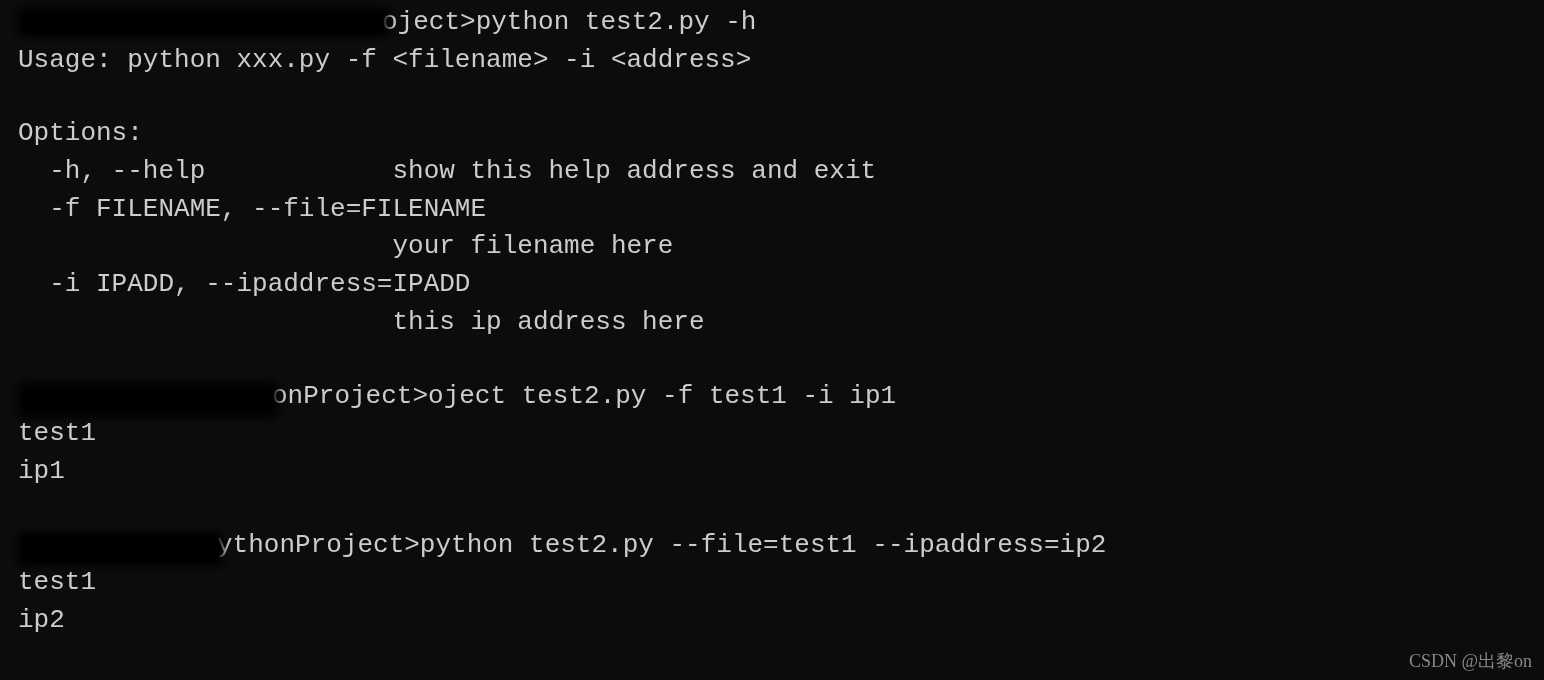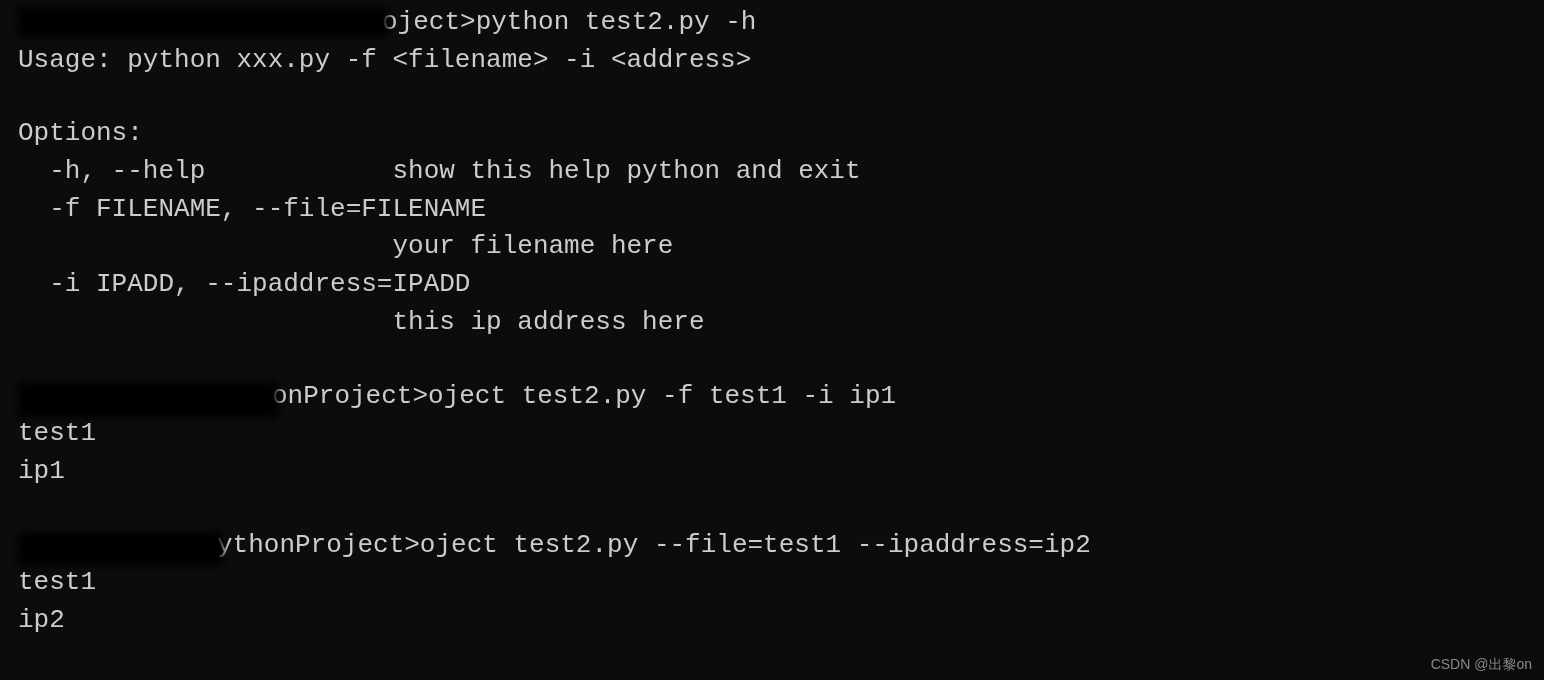--- a/index.html
+++ b/index.html
@@ -55,42 +55,42 @@
     .pix3 {
       width: 205px;
       height: 34px;
       margin-right: -6px;
       transform: translateY(4px);
     }
     .watermark {
       position: absolute;
       bottom: 6px;
       right: 12px;
-      font-size: 14px;
+      font-size: 18px;
       color: #888;
-      font-family: Liberation Sans, sans-serif;
+      font-family: Liberation Serif, serif;
     }
     .spacer {
       height: 36px;
     }
   </style>
 </head>
 <body>
 
 <div class="terminal-line"><span class="pixelated pix1"></span><span>oject&gt;</span><span>python test2.py -h</span></div>
 <div class="terminal-line">Usage: python xxx.py -f &lt;filename&gt; -i &lt;address&gt;</div>
 <div class="spacer"></div>
 <div class="terminal-line">Options:</div>
-<div class="terminal-line">  -h, --help            show this help python and exit</div>
+<div class="terminal-line">  -h, --help            show this help address and exit</div>
 <div class="terminal-line">  -f FILENAME, --file=FILENAME</div>
 <div class="terminal-line">                        your filename here</div>
 <div class="terminal-line">  -i IPADD, --ipaddress=IPADD</div>
 <div class="terminal-line">                        this ip address here</div>
 <div class="spacer"></div>
 <div class="terminal-line"><span class="pixelated pix2"></span><span>onProject&gt;</span><span>oject test2.py -f test1 -i ip1</span></div>
 <div class="terminal-line">test1</div>
 <div class="terminal-line">ip1</div>
 <div class="spacer"></div>
-<div class="terminal-line"><span class="pixelated pix3"></span><span>ythonProject&gt;</span><span>oject test2.py --file=test1 --ipaddress=ip2</span></div>
+<div class="terminal-line"><span class="pixelated pix3"></span><span>ythonProject&gt;</span><span>python test2.py --file=test1 --ipaddress=ip2</span></div>
 <div class="terminal-line">test1</div>
 <div class="terminal-line">ip2</div>
 
 <div class="watermark">CSDN @出黎on</div>
 
 </body></html>

